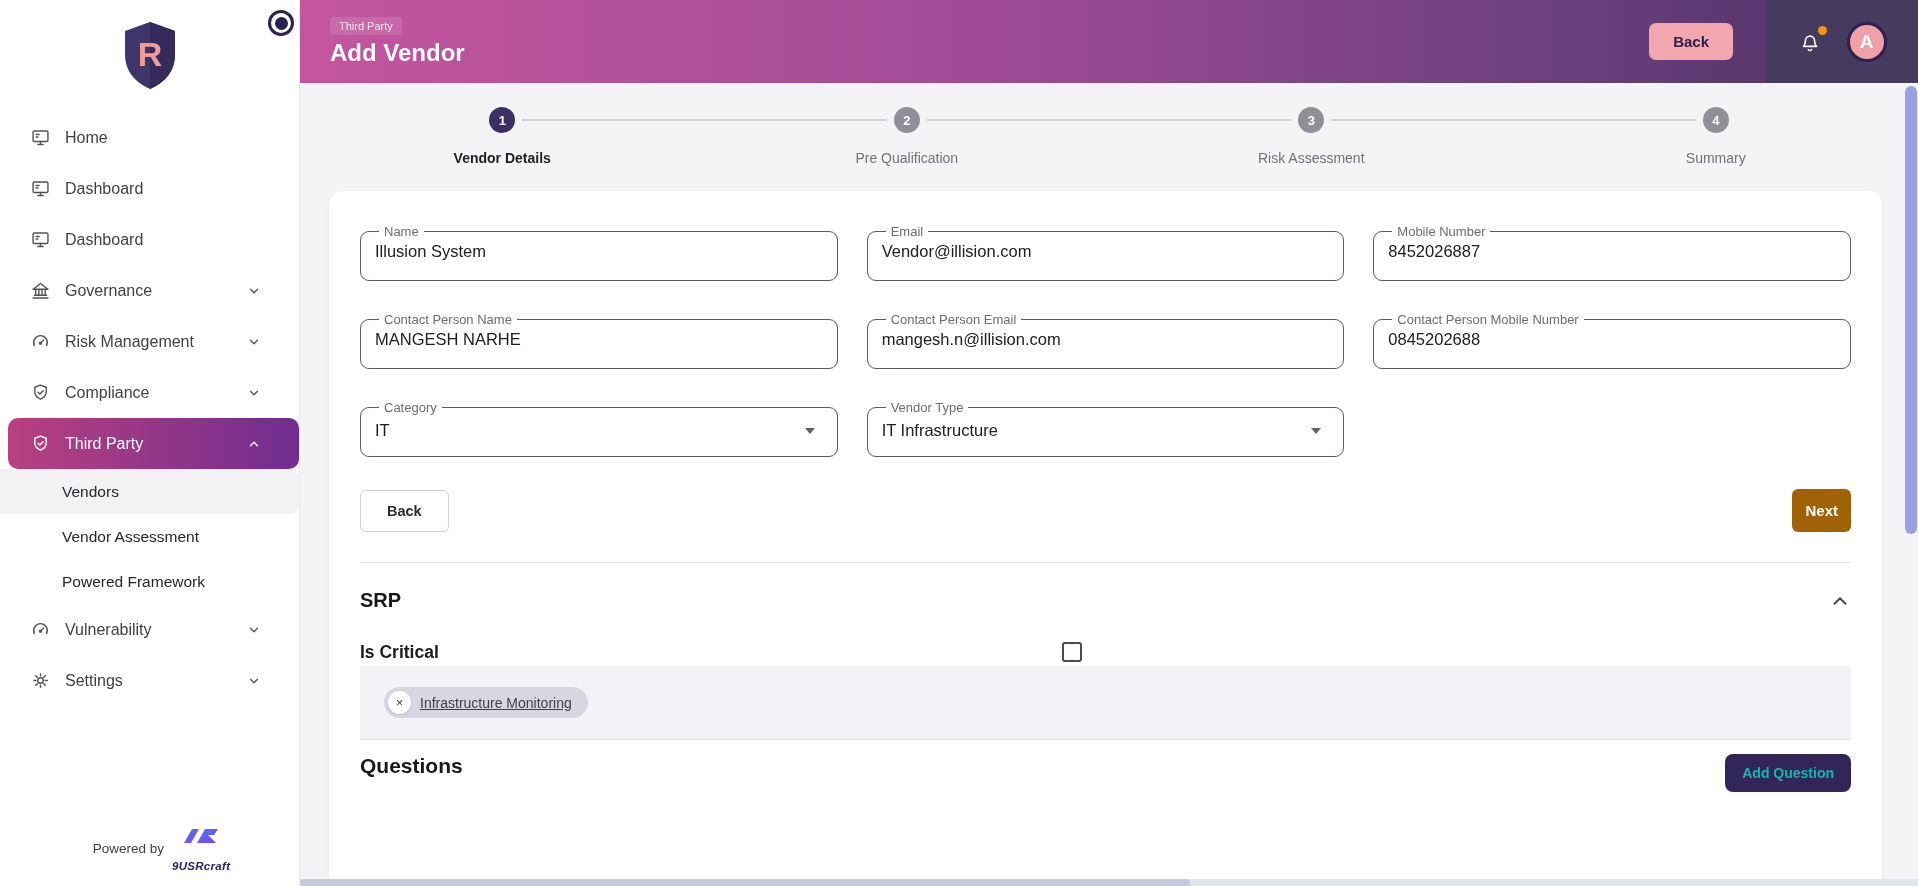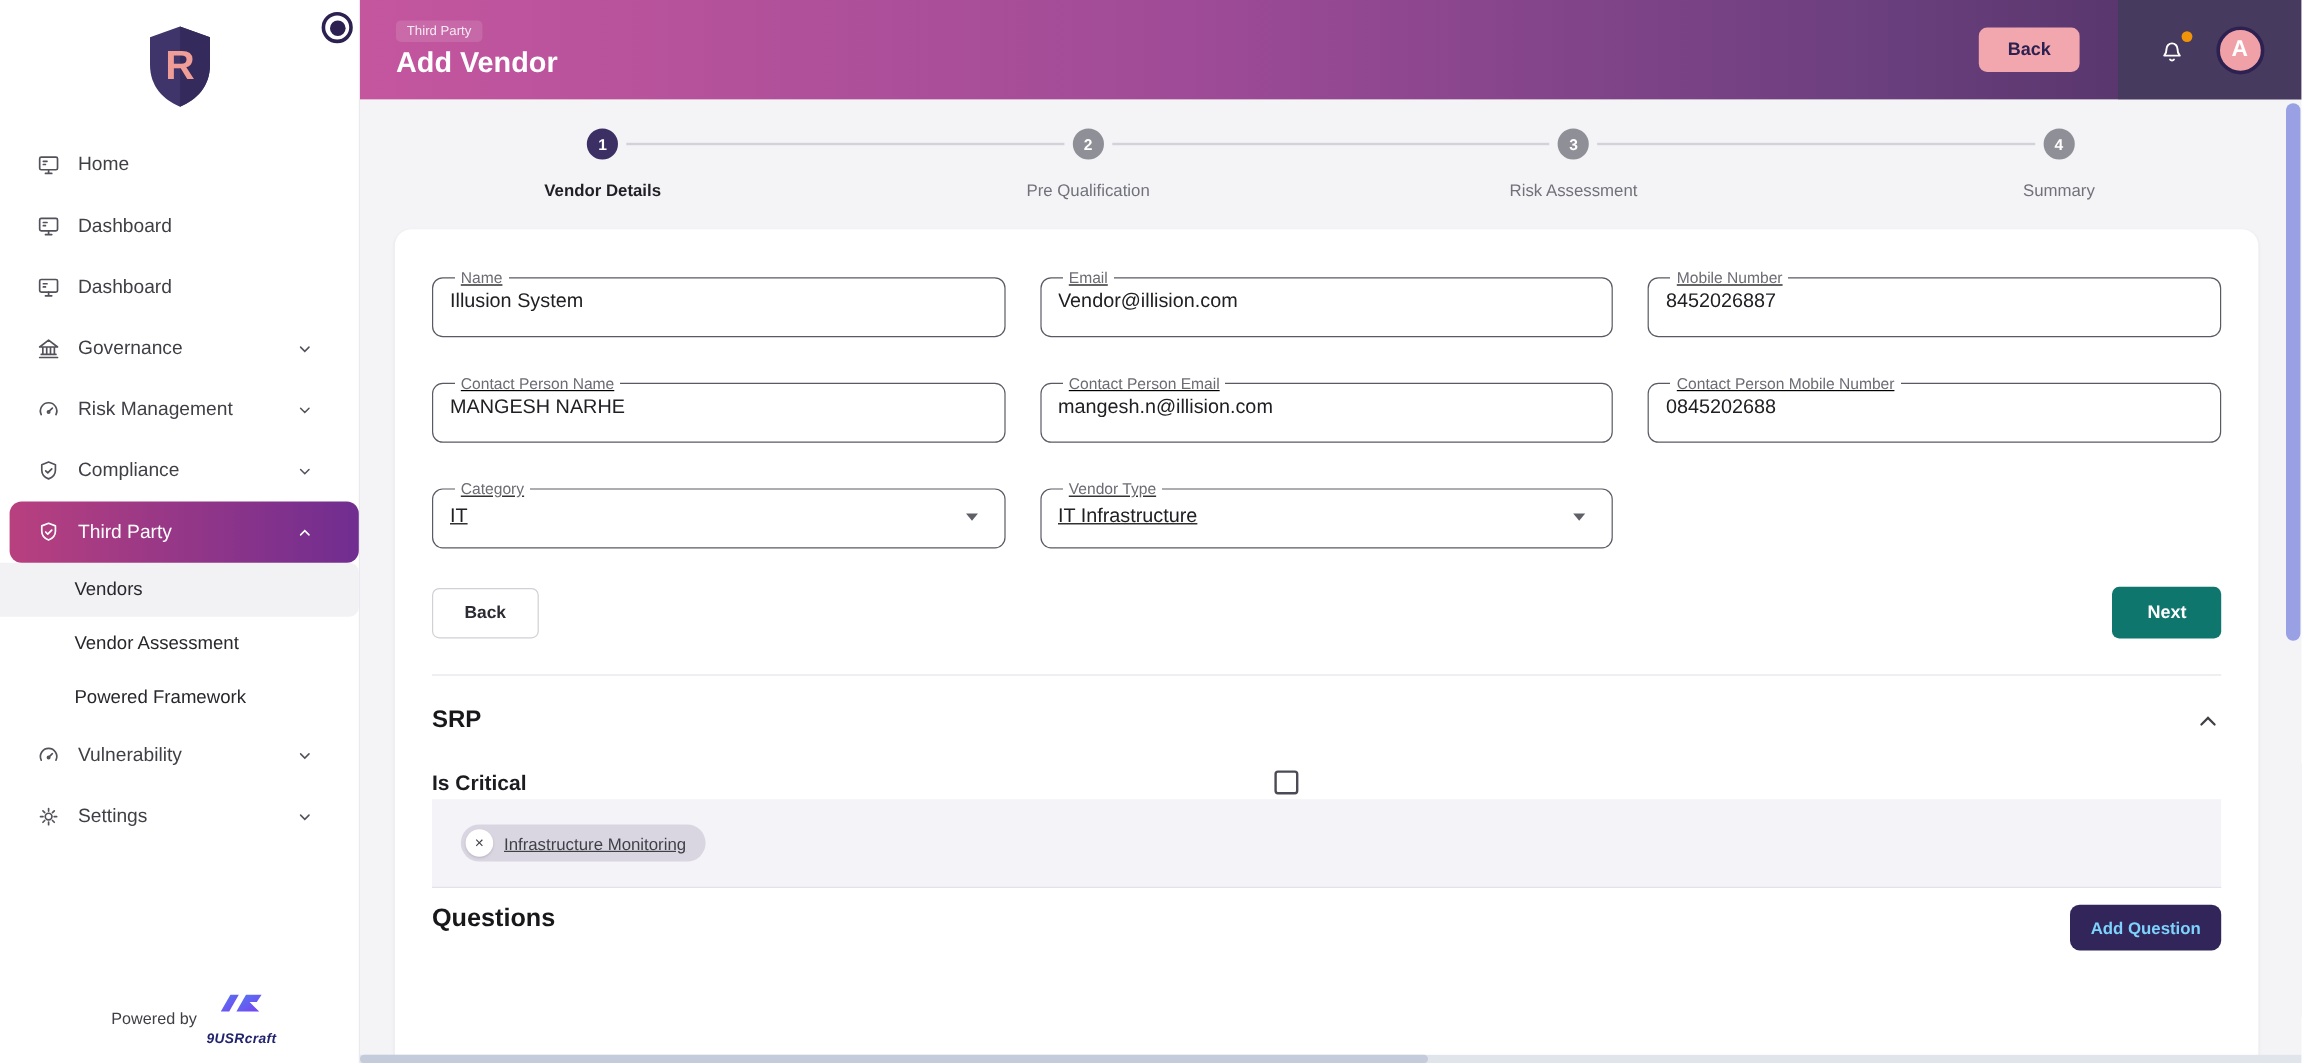--- a/index.html
+++ b/index.html
@@ -56,34 +56,34 @@
                  display:flex; align-items:center; justify-content:center; background:#8f8f98; z-index:2;
                  box-shadow:0 0 0 7px #f4f4f7; }
   .step.active .step-circle { background:#3b2f63; }
   .step-label { margin-top:17px; font-size:14px; color:#71717a; }
   .step.active .step-label { color:#1f1f24; font-weight:bold; }
 
   
   .card { position:absolute; left:29px; right:36px; top:108px; height:760px; background:#ffffff;
           border-radius:14px; box-shadow:0 1px 3px rgba(0,0,0,.06); padding:33px 31px 0 31px; }
 
-  .form-grid { display:grid; grid-template-columns:repeat(3,1fr); column-gap:29px; row-gap:31px;text-decoration:underline; }
+  .form-grid { display:grid; grid-template-columns:repeat(3,1fr); column-gap:29px; row-gap:31px; }
   fieldset.mfield { border:1.4px solid #5a5a64; border-radius:9px; height:57px; padding:0 12px; background:#fff; }
   fieldset.mfield legend { font-size:13px; color:#6c6c74; padding:0 5px; margin-left:6px; }
   .mfield input { width:100%; border:none; outline:none; background:transparent; font-family:inherit;
           font-size:16.5px; color:#202024; padding:3px 2px 0 2px; }
   .select-inner { display:flex; align-items:center; justify-content:space-between; padding:6px 4px 0 2px;
           font-size:16.5px; color:#202024; cursor:pointer; }
   .caret-down { width:0; height:0; border-left:5px solid transparent; border-right:5px solid transparent;
           border-top:6px solid #5f5f68; margin-right:6px; }
 
   .actions-row { margin-top:32px; display:flex; justify-content:space-between; align-items:center; }
   .btn-back { background:#ffffff; border:1px solid #d0d0d6; border-radius:6px; padding:12px 26px;
           font-size:14.5px; font-weight:bold; color:#2b2b33; cursor:pointer; font-family:inherit; }
-  .btn-next { background:#0f766e; border:none; border-radius:6px; padding:13px 29px;
+  .btn-next { background:#a16207; border:none; border-radius:6px; padding:13px 13px;
           font-size:15px; font-weight:bold; color:#ffffff; cursor:pointer; font-family:inherit; }
 
   .hr { margin-top:30px; border-top:1px solid #e5e5ea; }
 
   .srp-row { margin-top:26px; display:flex; justify-content:space-between; align-items:center; }
   .srp-title { font-size:20px; font-weight:bold; color:#18181b; }
   .srp-chevron { color:#3f3f46; display:flex; cursor:pointer; }
 
   .critical-row { margin-top:30px; position:relative; height:24px; }
   .critical-label { font-size:17.5px; font-weight:bold; color:#1b1b20; }
@@ -96,21 +96,21 @@
   .chip-zone { height:74px; background:#f4f3f8; border-bottom:1px solid #e2e2e8; display:flex; align-items:center; padding-left:24px; }
   .chip { display:inline-flex; align-items:center; gap:9px; background:#d9d6e2; border-radius:16px;
           padding:4px 16px 4px 4px; height:31px; }
   .chip-x { width:23px; height:23px; border-radius:50%; background:#ffffff; color:#3f3f46; font-size:13px;
           display:flex; align-items:center; justify-content:center; cursor:pointer; box-shadow:0 1px 2px rgba(0,0,0,.15); }
   .chip-label { font-size:14px; color:#3f3f46;text-decoration:underline; }
 
   .questions-row { margin-top:14px; display:flex; justify-content:space-between; align-items:flex-start; }
   .questions-title { font-size:21px; font-weight:bold; color:#18181b; }
   .btn-add-question { background:#32255a; border:none; border-radius:8px; padding:11px 17px;
-          font-size:14px; font-weight:bold; color:#7dd3fc; cursor:pointer; font-family:inherit; }
+          font-size:14px; font-weight:bold; color:#14b8a6; cursor:pointer; font-family:inherit; }
 
   
   .vscroll { position:absolute; right:1px; top:86px; width:12px; height:448px; border-radius:6px; background:#99a0e4; z-index:9; }
   .hscroll { position:absolute; left:300px; right:0; bottom:0; height:7px; background:#e0e4eb; z-index:9; }
   .hscroll-thumb { position:absolute; left:0; top:0; height:7px; width:55%; background:#c4cbdb; border-radius:4px; }
 </style>
 </head>
 <body>
 
 <div class="app">

